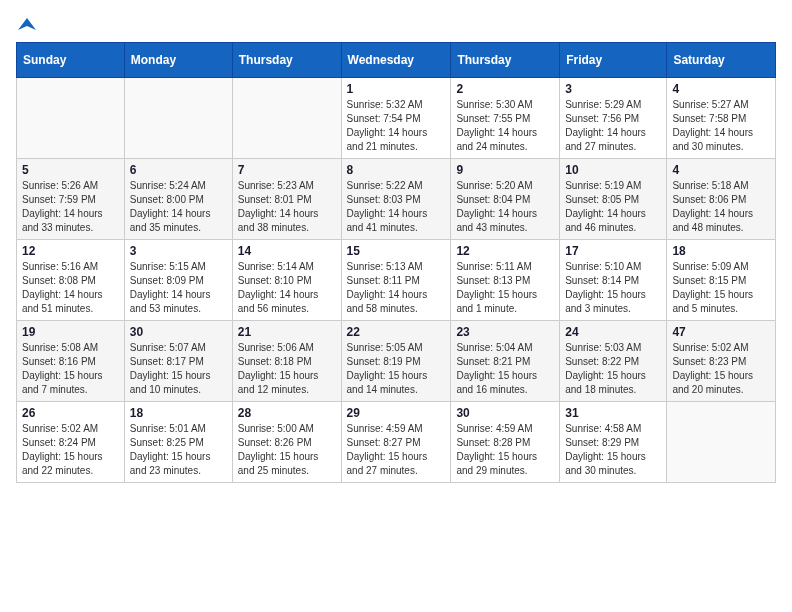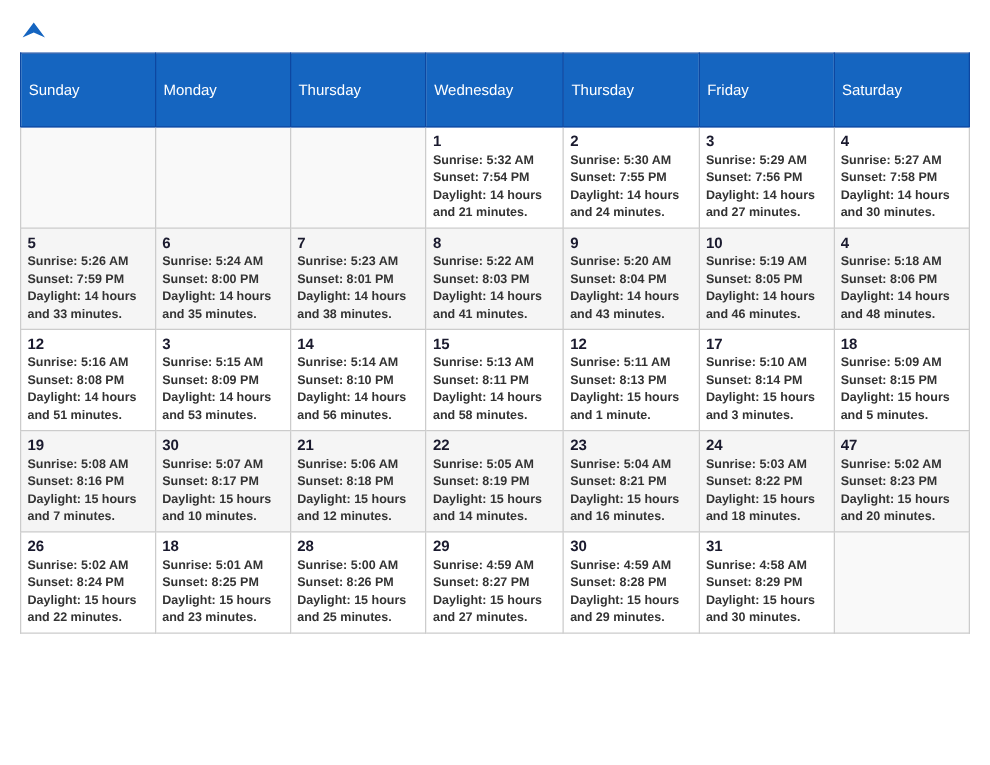--- a/index.html
+++ b/index.html
@@ -46,22 +46,22 @@
       margin-top: 2px;
     }
     .calendar {
       width: 100%;
       border-collapse: collapse;
     }
     .calendar th {
       background: #1565c0;
       color: #fff;
       font-size: 12px;
-      font-weight: normal;
-      padding: 22px 6px;
+      font-weight: bold;
+      padding: 10px 6px;
       text-align: left;
       border: 1px solid #0d47a1;
     }
     .calendar td {
       vertical-align: top;
       border: 1px solid #ccc;
       padding: 4px 5px;
       width: 113px;
       min-height: 80px;
       font-size: 10px;
@@ -81,21 +81,20 @@
       font-size: 12px;
       font-weight: bold;
       color: #1a1a2e;
       display: block;
       margin-bottom: 2px;
     }
     .day-info {
       font-size: 10px;
       line-height: 1.4;
       color: #333;
-      font-weight: bold;
     }
   </style>
 </head>
 <body>
 
 <div class="header">
   <div class="logo">
     <div style="display:flex;align-items:center;">
       <span class="logo-general"></span>
       <svg width="18" height="18" viewBox="0 0 18 18" style="margin-left:2px;">

